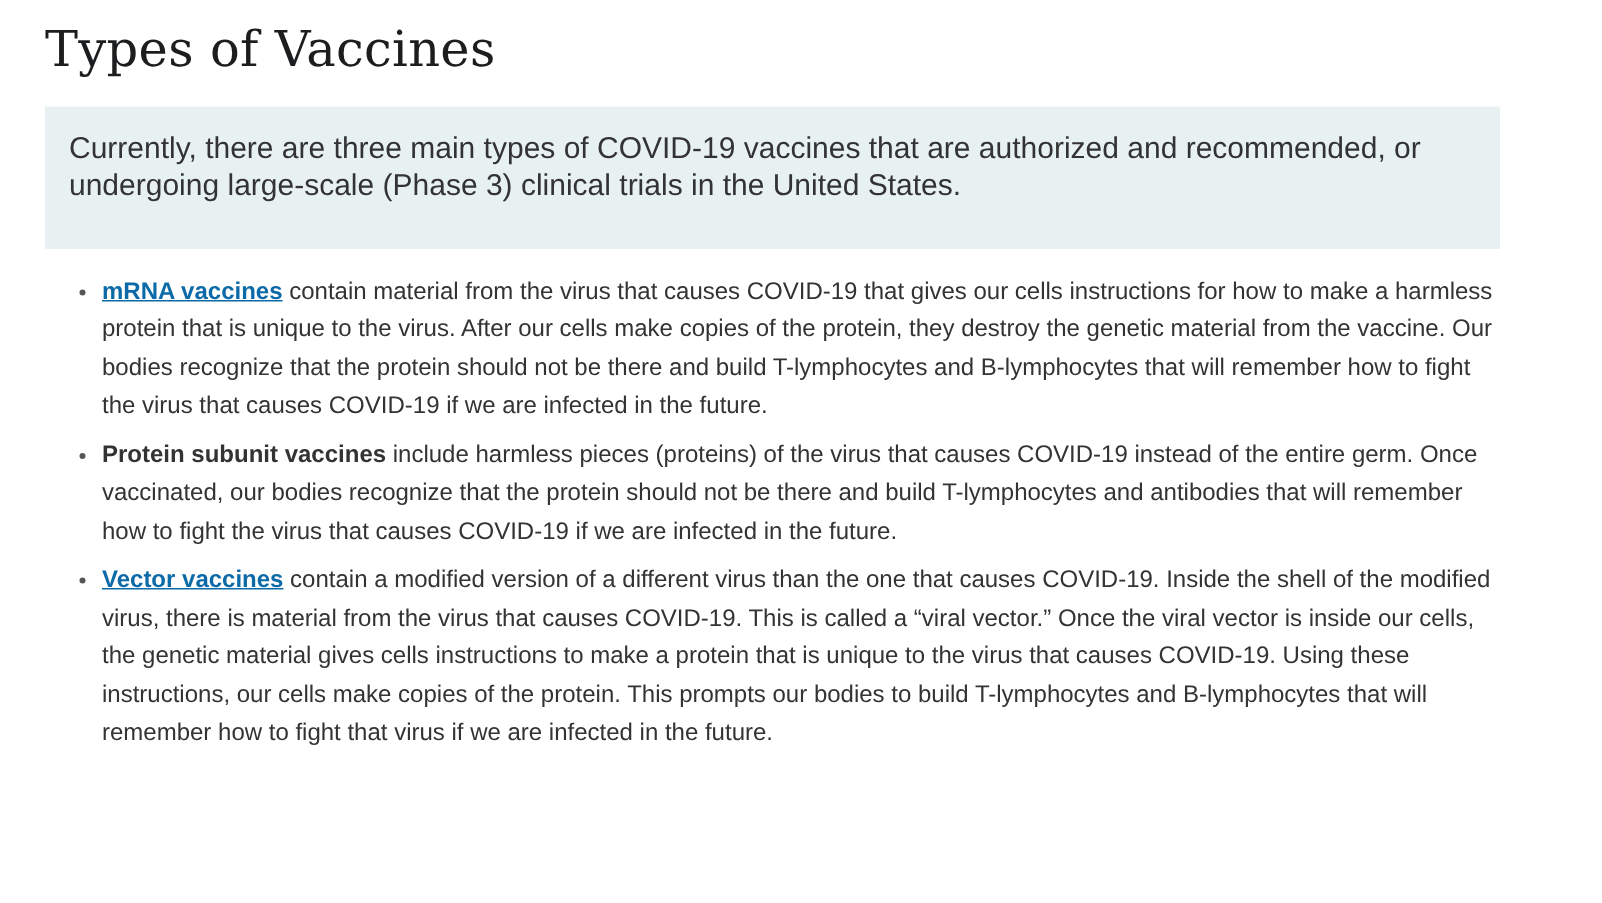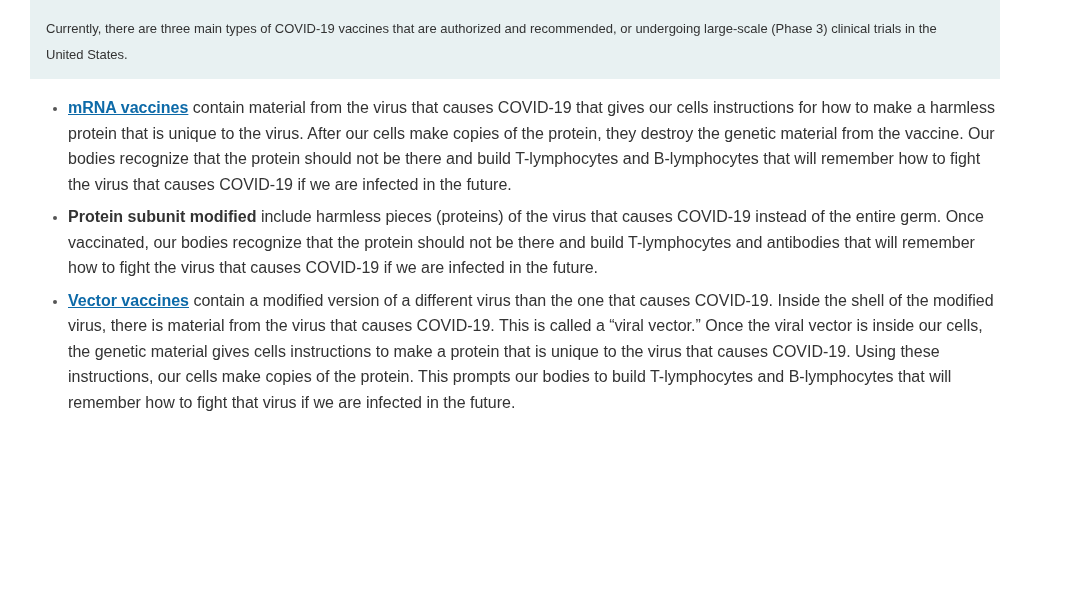--- a/index.html
+++ b/index.html
@@ -23,22 +23,22 @@
     font-family: "DejaVu Serif", "Liberation Serif", serif;
     font-weight: 400;
     font-size: 33px;
     line-height: 1.15;
     color: #1c1d1f;
     margin: 14px 0 19px 0;
     letter-spacing: 0.2px;
   }
   .callout {
     background: var(--callout-bg, #e8f1f2);
-    padding: 16px 24px 12px 16px;
-    font-size: 13px;
+    padding: 16px 24px 28px 16px;
+    font-size: 20px;
     line-height: 25.5px;
     color: var(--text-color, #333333);
   }
   .intro {
     margin: 22px 0 0 0;
     font-size: 16px;
     line-height: 25.5px;
     max-width: 945px;
   }
   ul.vaccine-list {
@@ -64,34 +64,35 @@
   b.lead-bold {
     color: #333333;
     font-weight: 700;
   }
 </style>
 </head>
 <body>
 
 <div class="page">
 
+  <h1 class="page-title">Types of Vaccines</h1>
 
   <div class="callout">
     <span>Currently, there are three main types of COVID-19 vaccines that are authorized and recommended, or undergoing large-scale (Phase 3) clinical trials in the United States.</span>
   </div>
 
 
   <ul class="vaccine-list">
 
     <li>
       <a class="lead-link" href="#">mRNA vaccines</a><span> contain material from the virus that causes COVID-19 that gives our cells instructions for how to make a harmless protein that is unique to the virus. After our cells make copies of the protein, they destroy the genetic material from the vaccine. Our bodies recognize that the protein should not be there and build T-lymphocytes and B-lymphocytes that will remember how to fight the virus that causes COVID-19 if we are infected in the future.</span>
     </li>
 
     <li>
-      <b class="lead-bold">Protein subunit modified</b><span> include harmless pieces (proteins) of the virus that causes COVID-19 instead of the entire germ. Once vaccinated, our bodies recognize that the protein should not be there and build T-lymphocytes and antibodies that will remember how to fight the virus that causes COVID-19 if we are infected in the future.</span>
+      <b class="lead-bold">Protein subunit vaccines</b><span> include harmless pieces (proteins) of the virus that causes COVID-19 instead of the entire germ. Once vaccinated, our bodies recognize that the protein should not be there and build T-lymphocytes and antibodies that will remember how to fight the virus that causes COVID-19 if we are infected in the future.</span>
     </li>
 
     <li>
       <a class="lead-link" href="#">Vector vaccines</a><span> contain a modified version of a different virus than the one that causes COVID-19. Inside the shell of the modified virus, there is material from the virus that causes COVID-19. This is called a “viral vector.” Once the viral vector is inside our cells, the genetic material gives cells instructions to make a protein that is unique to the virus that causes COVID-19. Using these instructions, our cells make copies of the protein. This prompts our bodies to build T-lymphocytes and B-lymphocytes that will remember how to fight that virus if we are infected in the future.</span>
     </li>
 
   </ul>
 
 </div>
 

